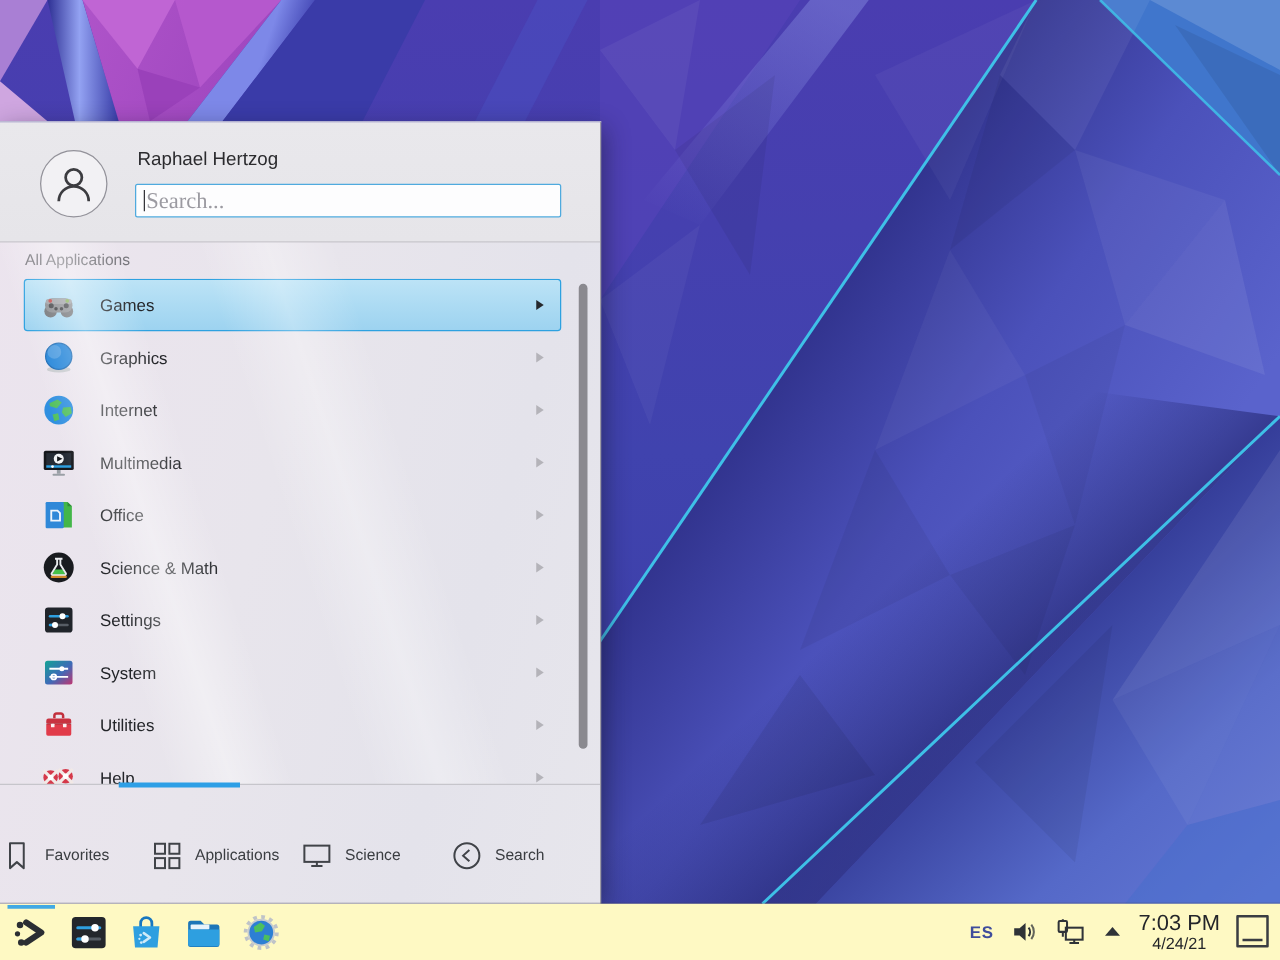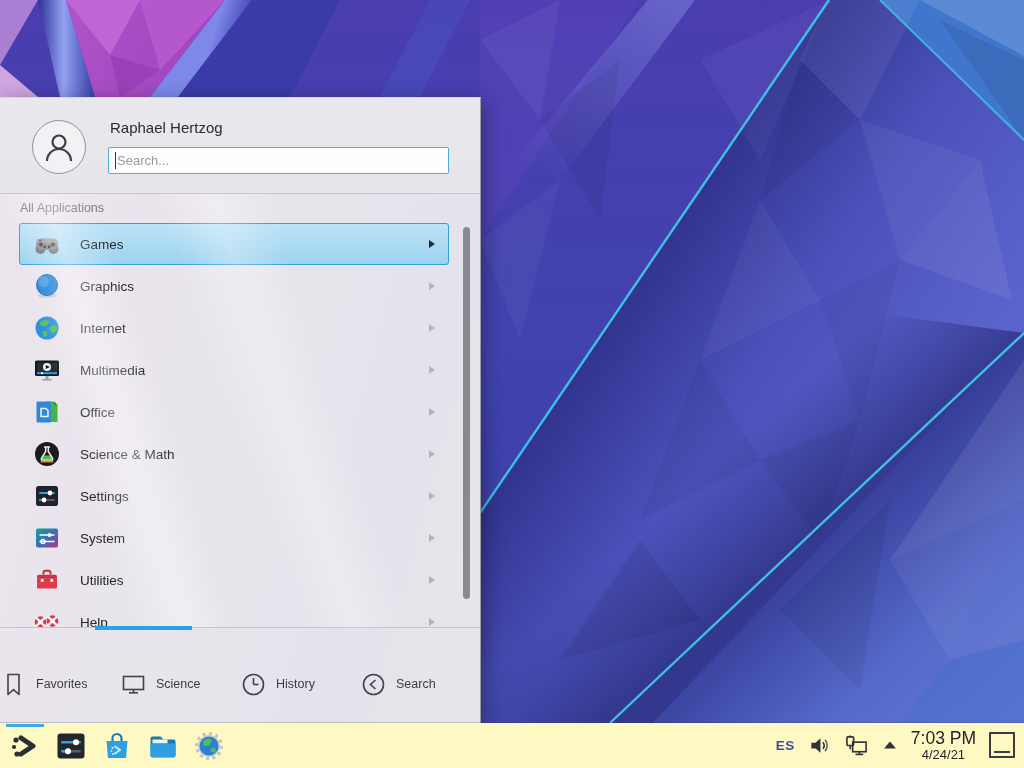--- a/index.html
+++ b/index.html
@@ -17,21 +17,21 @@
         background:linear-gradient(72deg,transparent 22%,rgba(255,255,255,.38) 30%,transparent 38%,
                     transparent 48%,rgba(255,255,255,.30) 57%,transparent 66%);}
   .menu-header{position:absolute;left:0;top:0;width:100%;height:96px;
         background:linear-gradient(180deg,#e9e8ec,#e6e5e9);border-bottom:1px solid #c7c6cb;box-sizing:border-box;}
   .avatar{position:absolute;left:32px;top:22px;width:52px;height:52px;border-radius:50%;
         border:1px solid #93929a;background:#f2f1f4;display:flex;align-items:center;justify-content:center;}
   .user-name{position:absolute;left:110px;top:21px;font-size:15px;color:#2b2b2e;}
   .search-wrap{position:absolute;left:108px;top:49px;width:341px;height:27px;background:#fdfdfe;
         border:1px solid #4faade;border-radius:2px;box-sizing:border-box;}
   .search-wrap input{position:absolute;inset:0;border:none;outline:none;background:transparent;
-        font-family:Liberation Sans, sans-serif;font-size:13px;color:#3a3a3c;padding:0 0 0 8px;}
+        font-family:Liberation Serif, serif;font-size:18px;color:#3a3a3c;padding:0 0 0 8px;}
   .search-wrap input::placeholder{color:#9b9aa1;}
   .search-caret{position:absolute;left:6px;top:4px;width:1px;height:17px;background:#35353a;}
   .section-label{position:absolute;left:20px;top:103px;font-size:12.5px;color:#76757b;}
 
   .app-list{position:absolute;left:0;top:125px;right:0;bottom:95px;overflow:hidden;}
   .row{height:42px;display:flex;align-items:center;margin:0 31px 0 19px;padding-left:13px;
        border:1px solid transparent;border-radius:3px;box-sizing:border-box;}
   .row.selected{background:linear-gradient(180deg,#bce3f6,#9dd3f0);border-color:#2da1e0;}
   .row .ic{width:28px;height:28px;flex:0 0 28px;display:flex;align-items:center;justify-content:center;}
   .row .lbl{margin-left:19px;font-size:13.5px;color:#232529;}
@@ -347,33 +347,34 @@
 
     <div class="tabbar">
       <div class="tab">
         <svg width="27" height="27" viewBox="0 0 27 27">
           <path d="M8 3.5 h11 v20 l-5.5 -4.8 l-5.5 4.8 z" fill="none" stroke="#404348" stroke-width="1.6" stroke-linejoin="round"></path>
         </svg>
         <span class="tlbl">Favorites</span>
       </div>
       <div class="tab">
         <svg width="27" height="27" viewBox="0 0 27 27">
+          <rect x="4" y="4" width="8" height="8" fill="none" stroke="#404348" stroke-width="1.6"></rect>
+          <rect x="15.5" y="4" width="8" height="8" fill="none" stroke="#404348" stroke-width="1.6"></rect>
+          <rect x="4" y="15.5" width="8" height="8" fill="none" stroke="#404348" stroke-width="1.6"></rect>
+          <rect x="15.5" y="15.5" width="8" height="8" fill="none" stroke="#404348" stroke-width="1.6"></rect>
+        </svg>
+        <span class="tlbl">Applications</span>
+      </div>
+      <div class="tab">
+        <svg width="27" height="27" viewBox="0 0 27 27">
           <rect x="3.5" y="5.5" width="20" height="13" fill="none" stroke="#404348" stroke-width="1.6"></rect>
           <line x1="13.5" y1="18.5" x2="13.5" y2="21.5" stroke="#404348" stroke-width="1.6"></line>
           <line x1="9" y1="21.8" x2="18" y2="21.8" stroke="#404348" stroke-width="1.6"></line>
         </svg>
         <span class="tlbl">Science</span>
-      </div>
-      <div class="tab">
-        <svg width="27" height="27" viewBox="0 0 27 27">
-          <circle cx="13.5" cy="13.5" r="10" fill="none" stroke="#404348" stroke-width="1.6"></circle>
-          <line x1="13.5" y1="13.5" x2="13.5" y2="7" stroke="#404348" stroke-width="1.6"></line>
-          <line x1="13.5" y1="13.5" x2="18.5" y2="13.5" stroke="#404348" stroke-width="1.6"></line>
-        </svg>
-        <span class="tlbl">History</span>
       </div>
       <div class="tab">
         <svg width="27" height="27" viewBox="0 0 27 27">
           <circle cx="13.5" cy="13.5" r="10" fill="none" stroke="#404348" stroke-width="1.6"></circle>
           <polyline points="15.5,9 10.5,13.5 15.5,18" fill="none" stroke="#404348" stroke-width="1.6"></polyline>
         </svg>
         <span class="tlbl">Search</span>
       </div>
     </div>
   </div>

